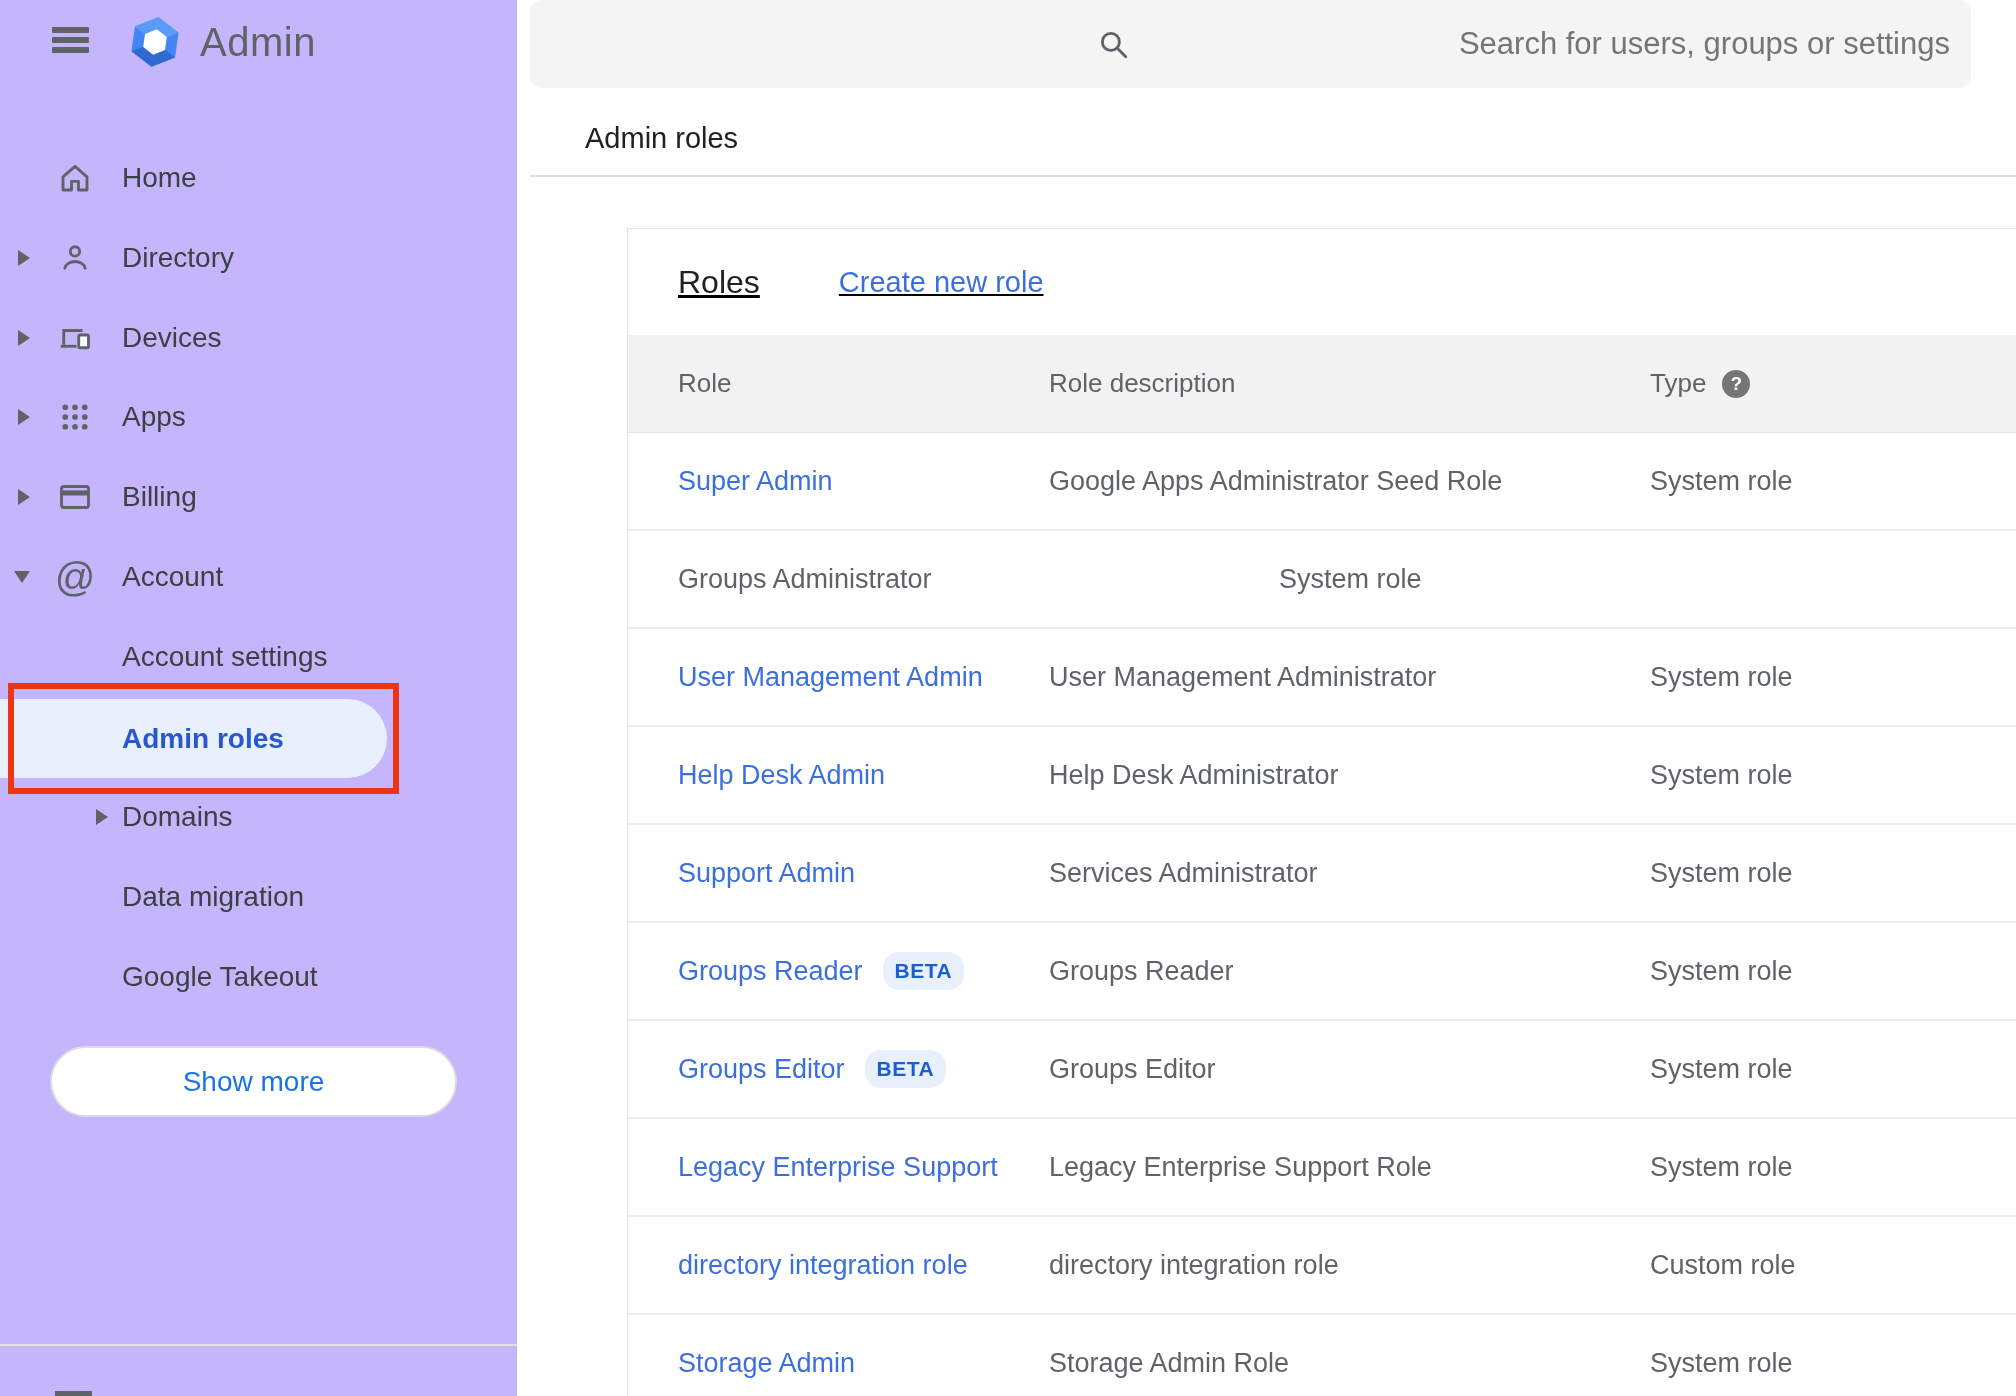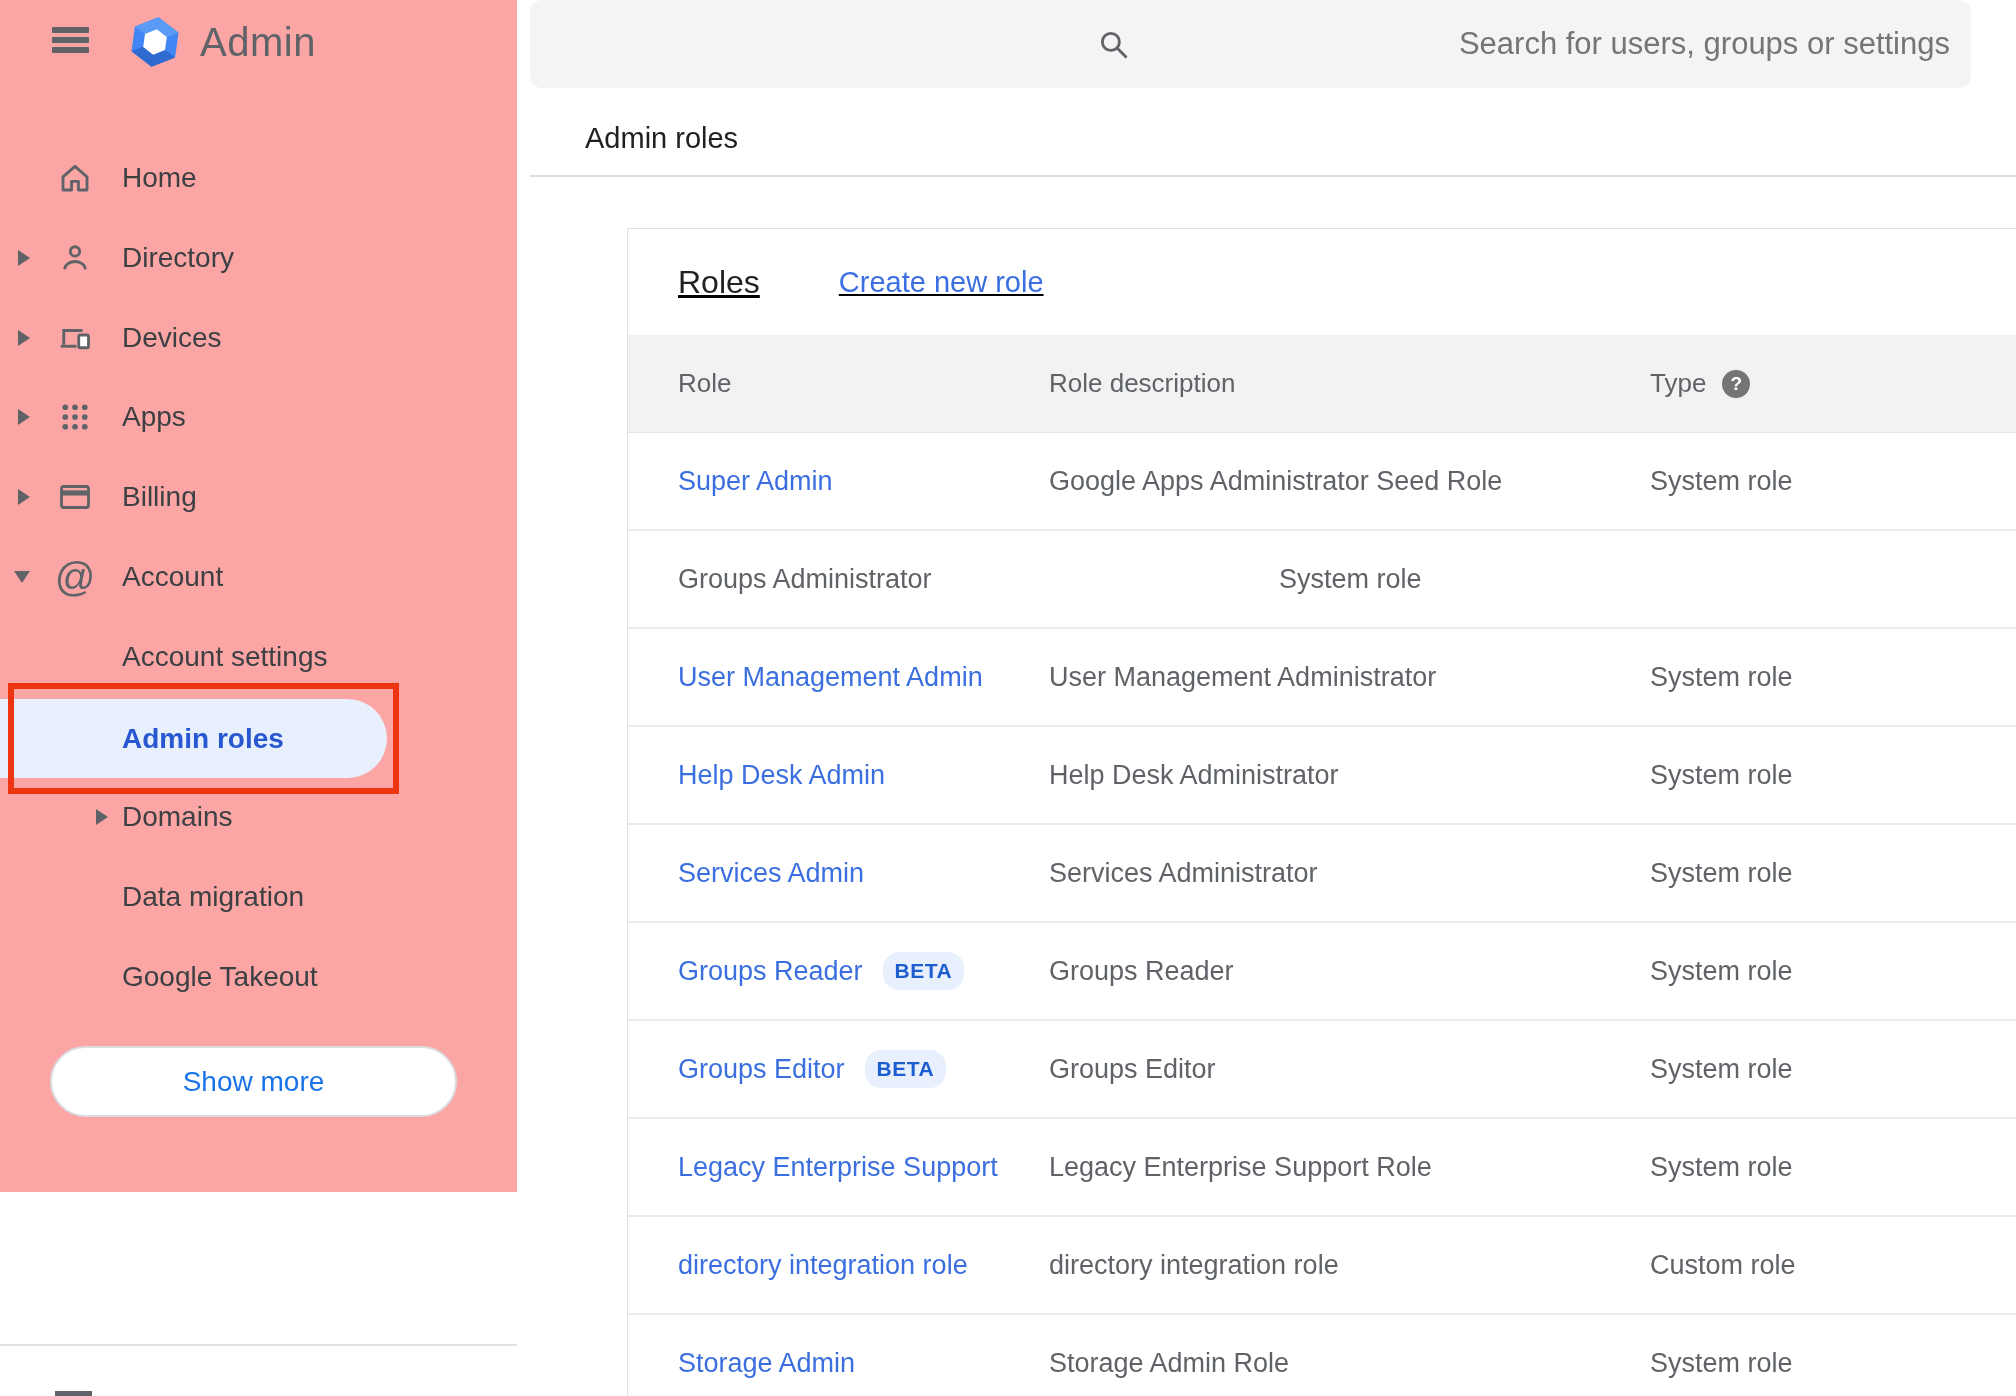--- a/index.html
+++ b/index.html
@@ -5,21 +5,21 @@
   * { box-sizing: border-box; margin: 0; padding: 0; }
   html,body { width:2016px; height:1396px; }
   body {
     font-family:"Liberation Sans", sans-serif;
     background:#ffffff;
     position:relative;
     overflow:hidden;
   }
 
   
-  .sidebar { position:absolute; left:0; top:0; width:517px; height:1192px; background:#fca5a5; }
+  .sidebar { position:absolute; left:0; top:0; width:517px; height:1396px; background:#c4b5fd; }
   .hamburger { position:absolute; left:52px; top:27px; width:37px; height:28px; background:none; border:none; cursor:pointer; }
   .hamburger .bar { display:block; width:37px; height:6px; background:#5f6368; margin-bottom:4px; border-radius:1px; }
   .logo-icon { position:absolute; left:127px; top:14px; }
   .logo-text { position:absolute; left:200px; top:18px; font-size:40px; line-height:48px; color:#5f6368; letter-spacing:0.5px; }
 
   .nav-item { position:absolute; left:0; width:517px; height:56px; cursor:pointer; }
   .nav-icon { position:absolute; left:57px; top:50%; transform:translateY(-50%); width:36px; height:36px; display:flex; align-items:center; justify-content:center; }
   .nav-label { position:absolute; left:122px; top:50%; transform:translateY(-50%); font-size:28px; color:#3c4043; white-space:nowrap; }
   .tri-right { position:absolute; left:18px; top:50%; transform:translateY(-50%); width:0; height:0;
                border-top:8px solid transparent; border-bottom:8px solid transparent; border-left:12px solid #5f6368; }
@@ -248,21 +248,21 @@
     <span class="cell-role">
       <a class="role-link">Help Desk Admin</a>
 
     </span>
     <span class="cell-desc">Help Desk Administrator</span>
     <span class="cell-type">System role</span>
   </div>
 
   <div class="table-row">
     <span class="cell-role">
-      <a class="role-link">Services Admin</a>
+      <a class="role-link">Support Admin</a>
 
     </span>
     <span class="cell-desc">Services Administrator</span>
     <span class="cell-type">System role</span>
   </div>
 
   <div class="table-row">
     <span class="cell-role">
       <a class="role-link">Groups Reader</a>
       <span class="beta-badge" style="display: inline-block;">BETA</span>

